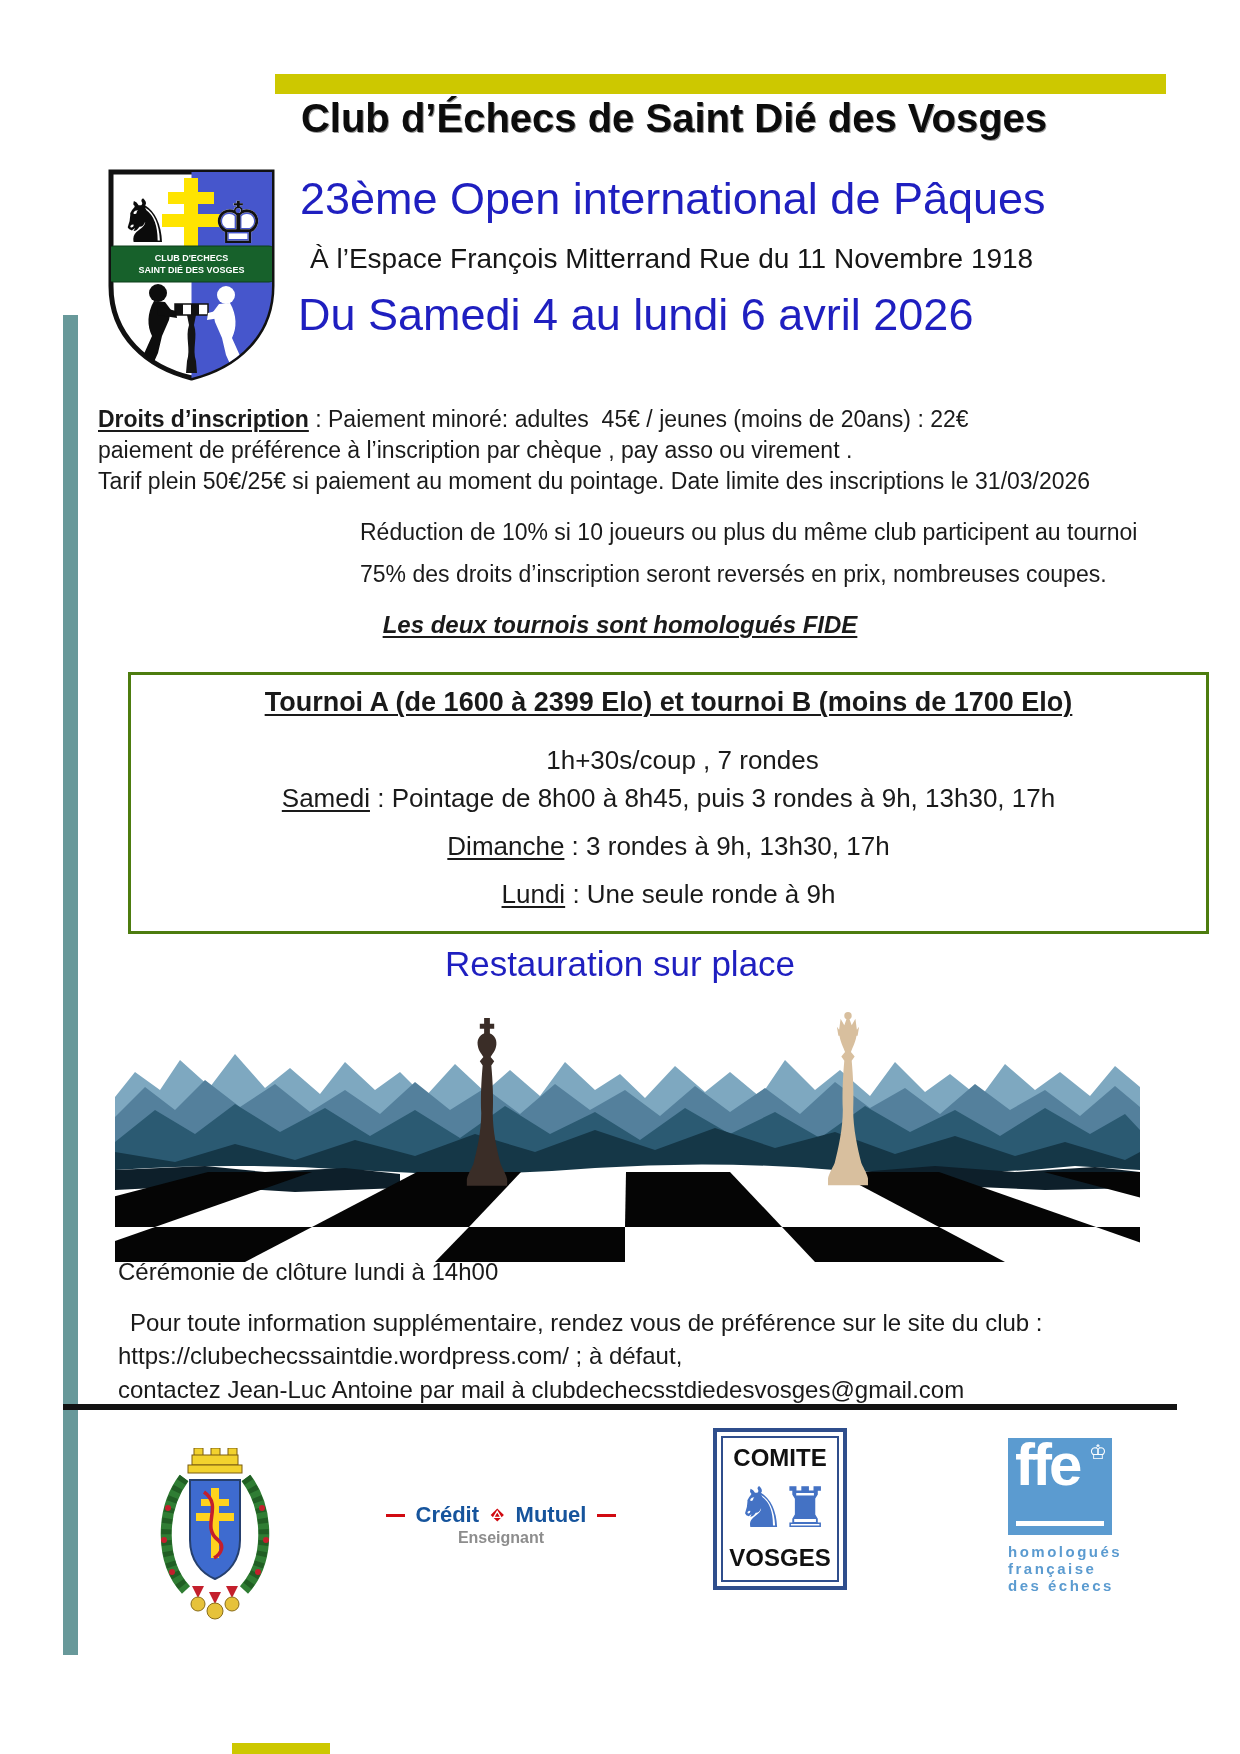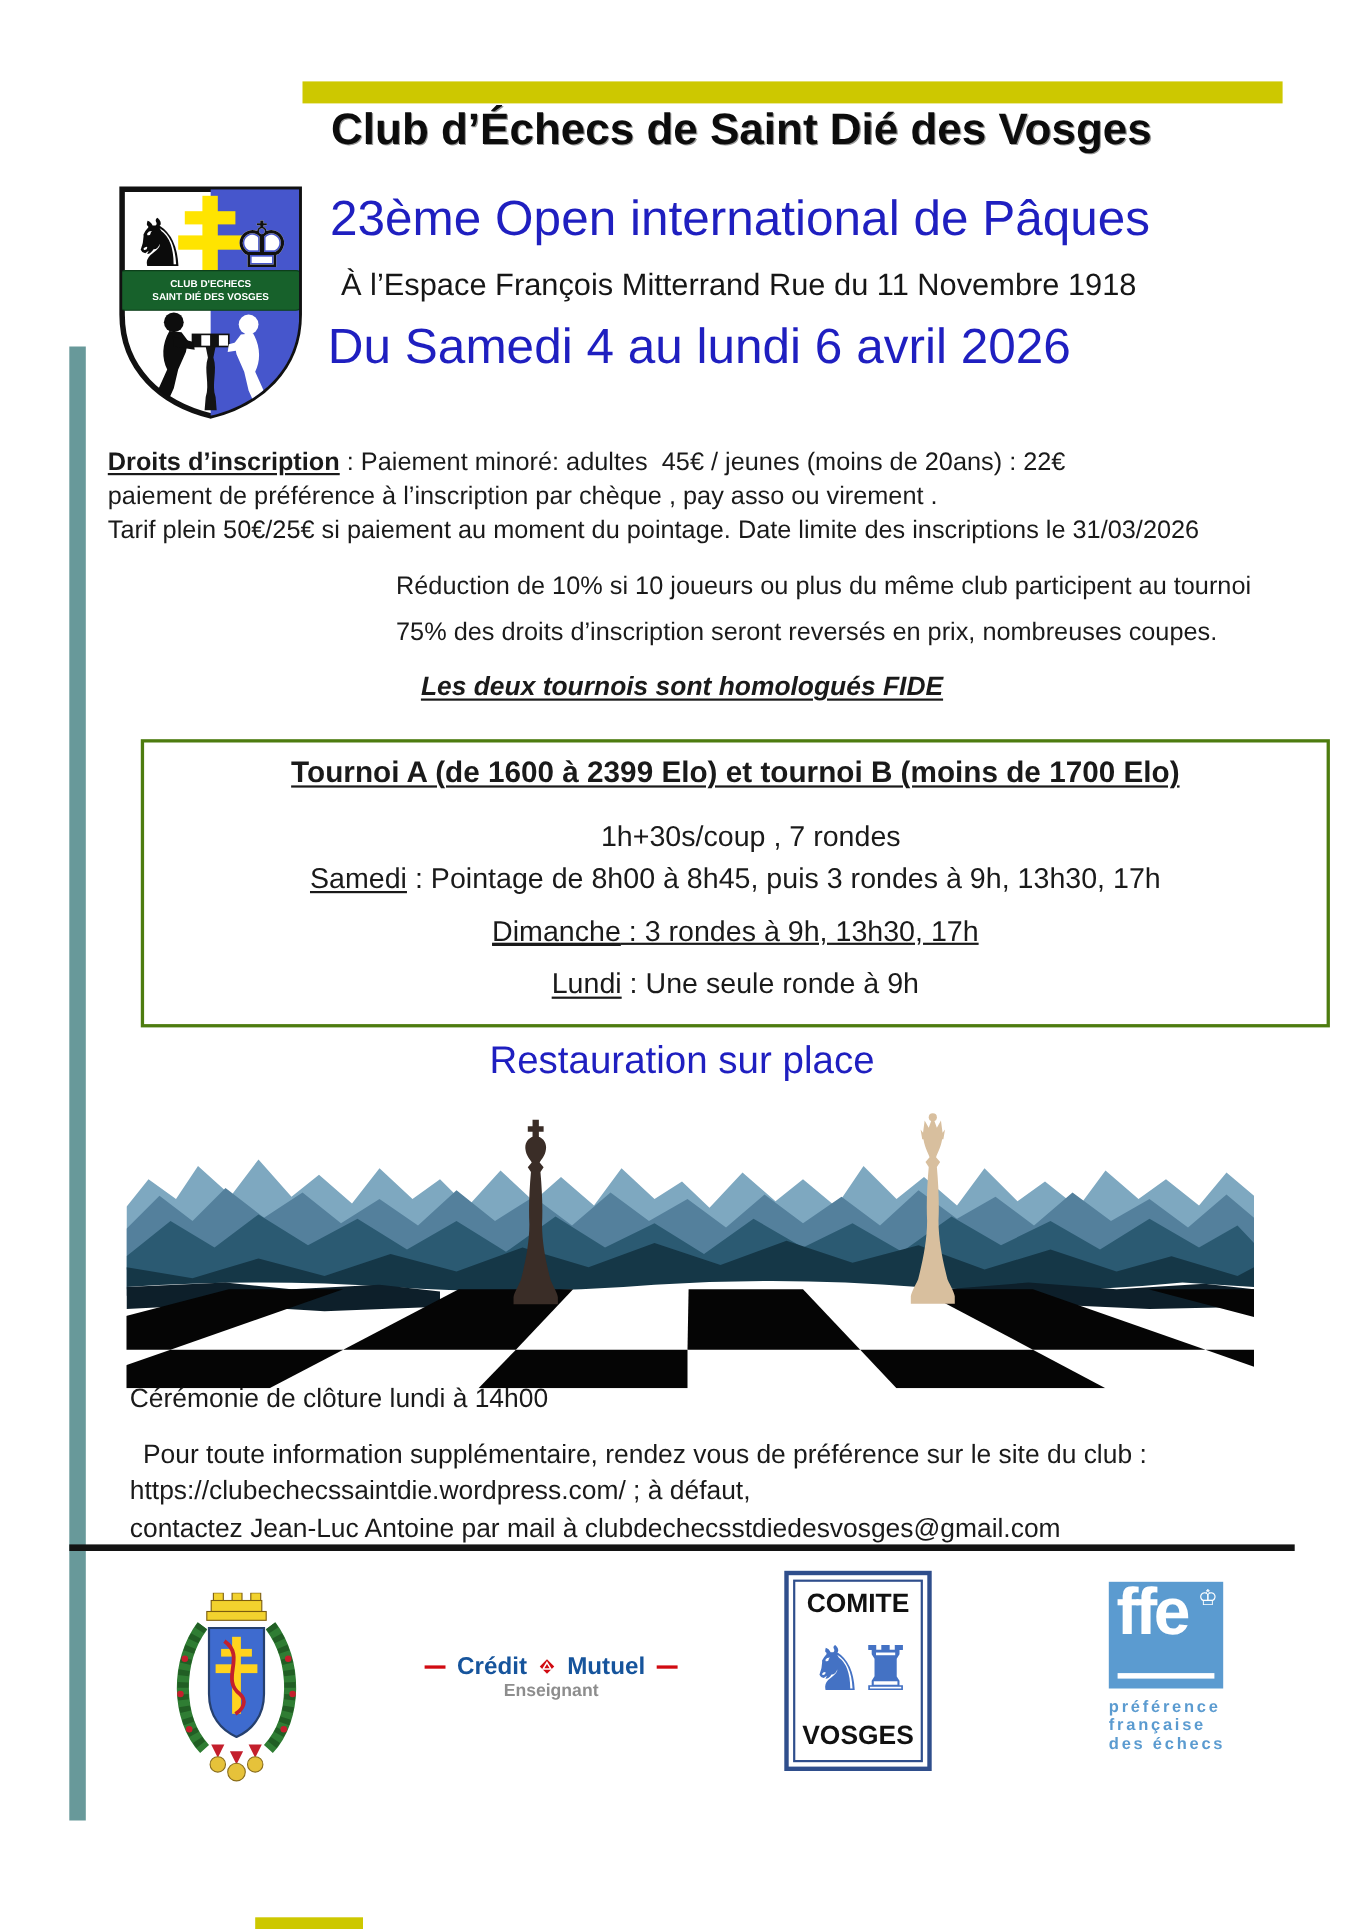--- a/index.html
+++ b/index.html
@@ -22,21 +22,21 @@
   .reg{left:98px;top:404px;font-size:23px;line-height:31px;}
   .u2{text-decoration:underline;text-decoration-thickness:2px;text-underline-offset:3px;}
   .centerline{font-size:23px;}
   .fide{left:128px;top:611px;width:984px;text-align:center;font-size:24px;font-weight:bold;font-style:italic;}
   .schedule-box{left:128px;top:672px;width:1081px;height:262px;border:3px solid #4d7c0f;}
   .boxline{position:absolute;left:0;width:100%;text-align:center;font-size:26px;}
   .restau{left:128px;top:944px;width:984px;text-align:center;font-size:35px;}
   .foot{font-size:24px;}
   .divider{left:63px;top:1404px;width:1114px;height:6px;background:#131313;}
   
-  .comite{left:713px;top:1428px;width:134px;height:182px;border:4px solid #2f4e8c;background:#fff;padding-left:48px;}
+  .comite{left:713px;top:1428px;width:134px;height:162px;border:4px solid #2f4e8c;background:#fff;padding-left:48px;}
   .comite-inner{position:absolute;left:4px;top:4px;right:4px;bottom:4px;border:2px solid #2f4e8c;
     display:flex;flex-direction:column;align-items:center;justify-content:space-between;padding:6px 0 8px 0;}
   .comite-txt{font-size:24px;font-weight:bold;color:#111;letter-spacing:0px;}
   .comite-pieces{font-family:"DejaVu Sans",sans-serif;font-size:56px;line-height:56px;
     color:var(--comite-blue,#4472c4);letter-spacing:-6px;}
   
   .ffe-square{left:1008px;top:1438px;width:104px;height:97px;background:var(--ffe-blue,#5b9bd0);}
   .ffe-acronym{position:absolute;left:7px;top:-8px;font-size:60px;font-weight:bold;color:#fff;letter-spacing:-3px;text-align:center;}
   .ffe-crown{position:absolute;right:5px;top:2px;font-family:"DejaVu Sans",sans-serif;font-size:20px;color:#fff;}
   .ffe-line{position:absolute;left:8px;right:8px;bottom:9px;height:5px;background:#fff;}
@@ -112,21 +112,21 @@
   </div>
   <div class="abs centerline pre" style="left:360px;top:519px;">Réduction de 10% si 10 joueurs ou plus du même club participent au tournoi</div>
   <div class="abs centerline pre" style="left:360px;top:561px;">75% des droits d’inscription seront reversés en prix, nombreuses coupes.</div>
 
   <div class="abs fide"><span class="u2">Les deux tournois sont homologués FIDE</span></div>
 
   <div class="abs schedule-box">
     <div class="boxline pre" style="top:12px;font-weight:bold;font-size:27px;"><span class="u2">Tournoi A (de 1600 à 2399 Elo) et tournoi B (moins de 1700 Elo)</span></div>
     <div class="boxline pre" style="top:70px;padding-left:28px;">1h+30s/coup , 7 rondes</div>
     <div class="boxline pre" style="top:108px;"><span class="u2">Samedi</span><span> : Pointage de 8h00 à 8h45, puis 3 rondes à 9h, 13h30, 17h</span></div>
-    <div class="boxline pre" style="top:156px;text-decoration:underline;"><span class="u2">Dimanche</span><span> : 3 rondes à 9h, 13h30, 17h</span></div>
+    <div class="boxline pre" style="top:156px;"><span class="u2">Dimanche</span><span> : 3 rondes à 9h, 13h30, 17h</span></div>
     <div class="boxline pre" style="top:204px;"><span class="u2">Lundi</span><span> : Une seule ronde à 9h</span></div>
   </div>
 
   <div class="abs restau blue-h pre">Restauration sur place</div>
 
   <svg class="abs" style="left:115px;top:1002px;" width="1025" height="260" viewBox="0 0 1025 260">
     <rect x="0" y="0" width="1025" height="260" fill="#ffffff"></rect>
     <g>
       <path fill="#7ea8c0" d="M0,95 L20,70 L45,88 L65,58 L95,85 L120,52 L150,86 L175,66 L205,92 L230,60 L260,88 L285,70 L310,95 L340,62 L370,90 L395,68 L425,94 L450,60 L480,88 L505,72 L530,96 L560,64 L590,90 L615,70 L645,95 L670,58 L700,88 L725,68 L755,94 L780,60 L810,90 L835,72 L865,96 L890,62 L920,88 L945,70 L975,94 L1000,64 L1025,85 L1025,140 L0,140 Z"></path>
       <path fill="#54809c" d="M0,115 L30,85 L60,108 L90,78 L125,105 L160,82 L195,110 L230,88 L265,112 L300,80 L335,108 L370,86 L405,112 L440,82 L475,108 L510,88 L545,114 L580,84 L615,110 L650,86 L685,112 L720,80 L755,106 L790,86 L825,112 L860,82 L895,108 L930,88 L965,114 L1000,84 L1025,105 L1025,152 L0,152 Z"></path>
@@ -227,19 +227,19 @@
       <div class="comite-txt">VOSGES</div>
     </div>
   </div>
 
   <div class="abs ffe-square">
     <span class="ffe-acronym">ffe</span>
     <span class="ffe-crown">♔</span>
     <span class="ffe-line"></span>
   </div>
   <div class="abs ffe-name">
-    <div>préférence</div>
+    <div>homologués</div>
     <div>française</div>
     <div>des échecs</div>
   </div>
 
   <div class="abs bar" style="left:232px;top:1743px;width:98px;height:11px;"></div>
 </div>
 
 </body></html>

